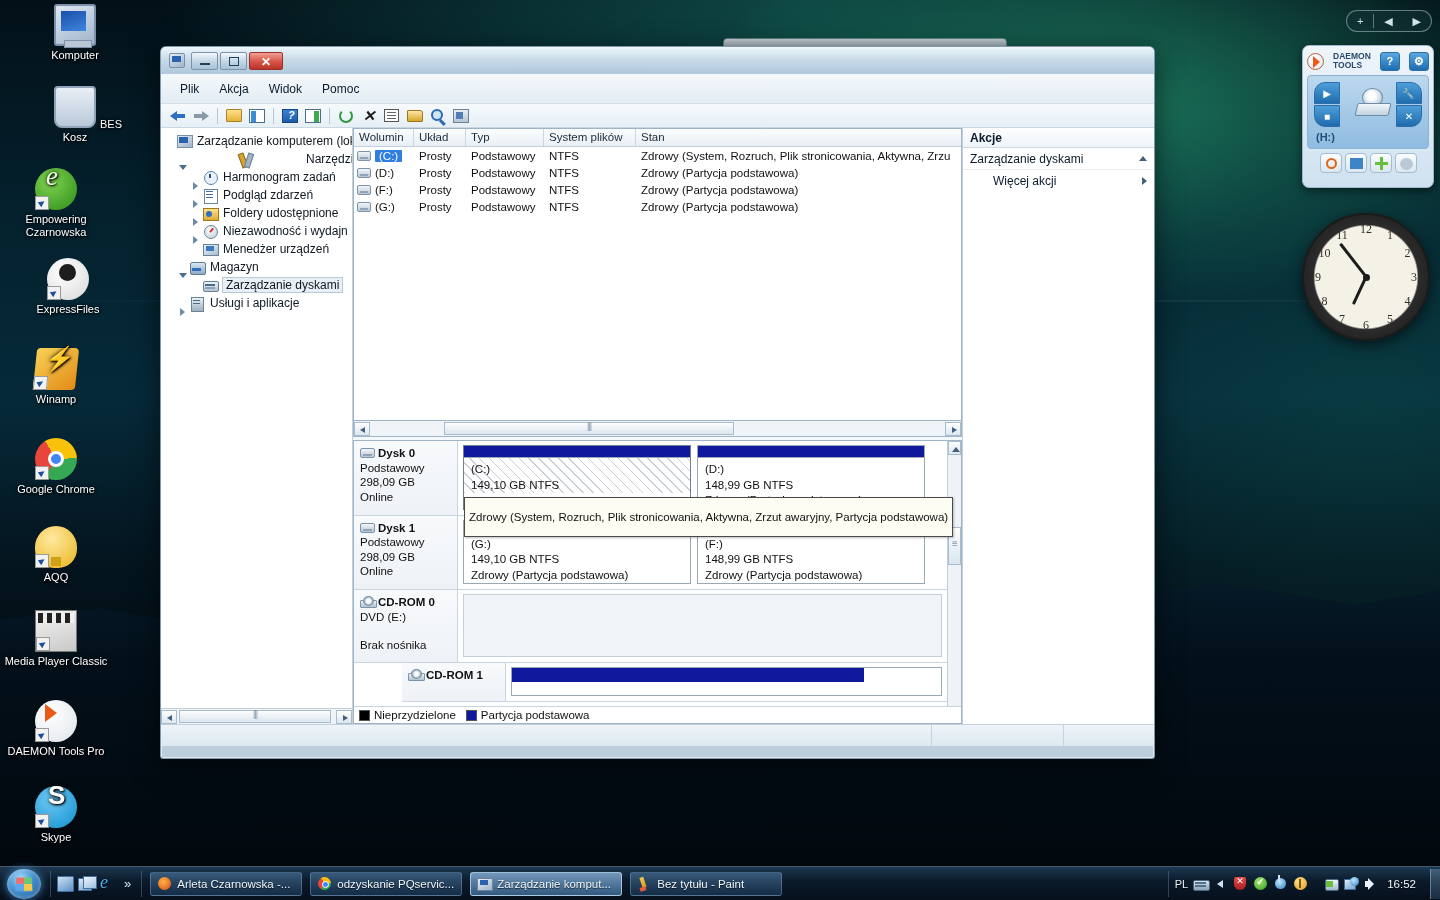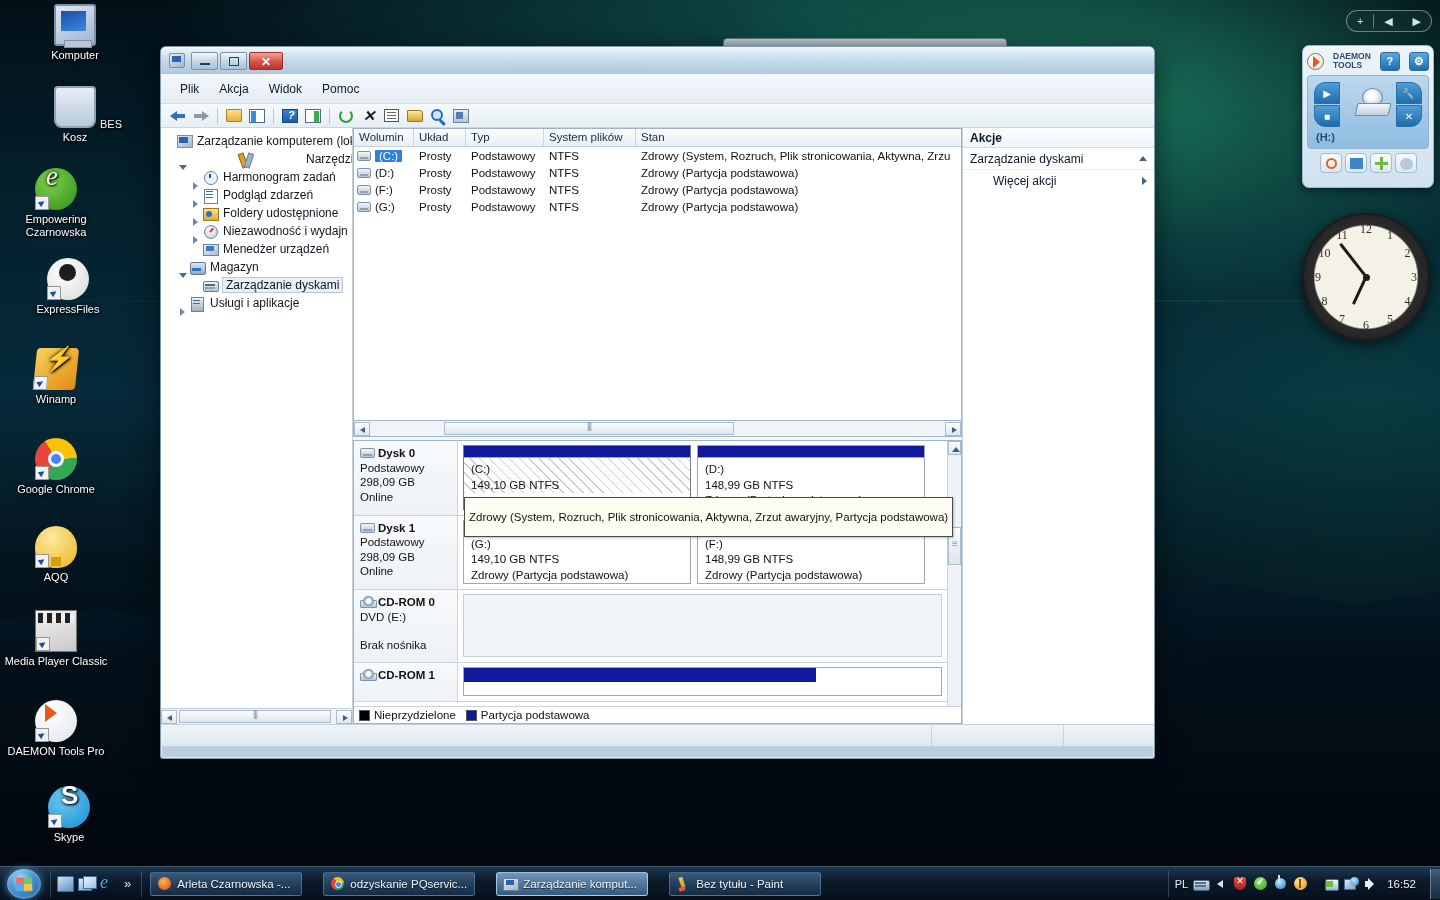--- a/index.html
+++ b/index.html
@@ -373,21 +373,21 @@
     transform:perspective(22px) rotateX(12deg); }
   #quicklaunch { display:flex; align-items:center; gap:4px; padding:0 6px;
     border-left:1px solid rgba(150,190,225,.28); border-right:1px solid rgba(150,190,225,.28);
     height:26px; flex:0 0 auto; }
   .ql { width:17px; height:16px; position:relative; cursor:pointer; }
   .ql-show:before{content:"";position:absolute;inset:0;background:linear-gradient(150deg,#cfe2f4,#5c8fc4);border:1px solid #3f6e9e;border-radius:1px;}
   .ql-switch:before{content:"";position:absolute;left:0;top:2px;width:12px;height:11px;background:linear-gradient(150deg,#dfeaf6,#7ba4ce);border:1px solid #3f6e9e;}
   .ql-switch:after{content:"";position:absolute;left:5px;top:0;width:12px;height:11px;background:linear-gradient(150deg,#eff5fb,#9cc0e0);border:1px solid #3f6e9e;}
   .ql-ie:before{content:"e";position:absolute;left:1px;top:-4px;color:#4aaee8;font-size:18px;font-style:italic;font-family:"Liberation Serif",serif;text-shadow:0 0 2px rgba(0,0,0,.6);}
   #ql-more { color:#d6e6f5; font-size:13px; padding:0 4px; cursor:pointer; }
-  #tasks { display:flex; align-items:center; gap:21px; padding-left:8px; flex:1 1 auto; min-width:0; }
+  #tasks { display:flex; align-items:center; gap:8px; padding-left:8px; flex:1 1 auto; min-width:0; }
   .task {
     width:152px; height:24px; flex:0 0 152px; display:flex; align-items:center; gap:5px; padding:0 6px;
     border-radius:3px; font-size:11.5px; color:#eef5fb; cursor:pointer; white-space:nowrap; overflow:hidden;
     background:linear-gradient(180deg, rgba(86,130,172,.55), rgba(30,62,96,.6));
     border:1px solid rgba(150,190,225,.35);
     text-shadow:0 1px 1px rgba(0,0,0,.7);
   }
   .task.active { background:linear-gradient(180deg, rgba(150,195,235,.72), rgba(70,120,170,.7));
     border-color:rgba(200,230,250,.7); }
   .task .tki { width:15px; height:14px; flex:0 0 15px; position:relative; }
@@ -476,21 +476,21 @@
         <span class="shortcut-arrow"></span>
       </span>
       <span class="dlbl">Media Player Classic</span>
     </div>
     <div class="dicon" style="left: 1px; top: 700px;">
       <span class="gl ic-daemon">
         <span class="shortcut-arrow"></span>
       </span>
       <span class="dlbl">DAEMON Tools Pro</span>
     </div>
-    <div class="dicon" style="left: 14px; top: 786px;">
+    <div class="dicon" style="left: 1px; top: 786px;">
       <span class="gl ic-skype">
         <span class="shortcut-arrow"></span>
       </span>
       <span class="dlbl">Skype</span>
     </div>
   </div>
 
 <div class="dicon" style="left:100px;top:118px;width:60px;text-align:left;">
   <span class="dlbl">BES</span>
 </div>
@@ -765,21 +765,21 @@
                   <span>CD-ROM 0</span>
                 </div>
                 <div>DVD (E:)</div>
                 <div></div>
                 <div style="margin-top: 14px;">Brak nośnika</div>
               </div>
               <div class="disk-parts">
                 <div class="part empty"></div>
               </div>
             </div>
-            <div class="disk-row" style="min-height: 34px;">
+            <div class="disk-row" style="min-height: 34px; margin-left: 48px;">
               <div class="disk-info">
                 <div class="dname">
                   <span class="cd-ico"></span>
                   <span>CD-ROM 1</span>
                 </div>
                 <div></div>
                 <div></div>
                 <div style="margin-top: 14px;"></div>
               </div>
               <div class="disk-parts">

